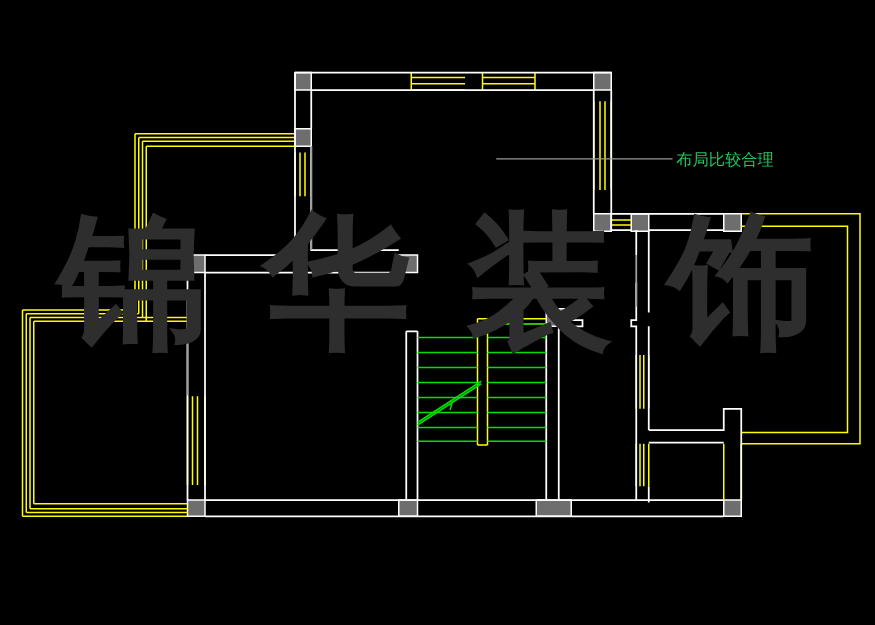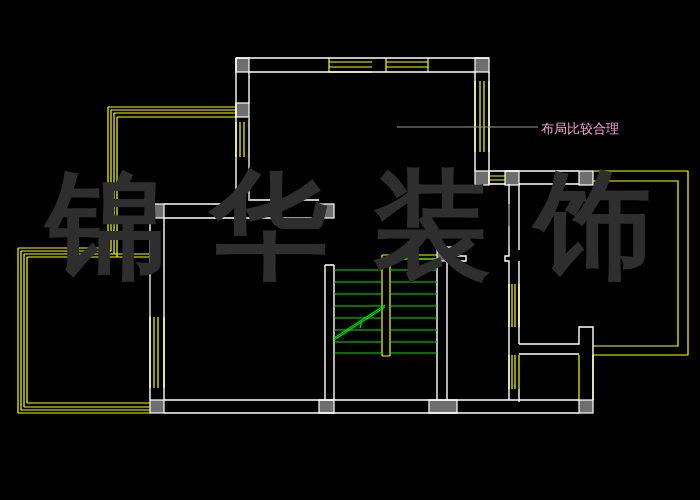--- a/index.html
+++ b/index.html
@@ -97,13 +97,13 @@
       <path d="M334,340 L385,307 M334,338 L385,305 M360,328 L362,321"></path>
     </g>
   <line id="leader-line" stroke="#9a9a9a" stroke-width="1" x1="397" y1="127" x2="538" y2="127"></line>
 </svg>
 
 <div class="watermark" style="left: 36px; color: rgb(46, 46, 46);">锦</div>
 <div class="watermark" style="left: 199px; color: rgb(46, 46, 46);">华</div>
 <div class="watermark" style="left: 362px; color: rgb(46, 46, 46);">装</div>
 <div class="watermark" style="left: 524px; color: rgb(46, 46, 46);">饰</div>
 
-<div class="annotation" style="color: #f9a8d4;">布局比较合理</div>
+<div class="annotation" style="color: #22c55e;">布局比较合理</div>
 
 </body></html>

